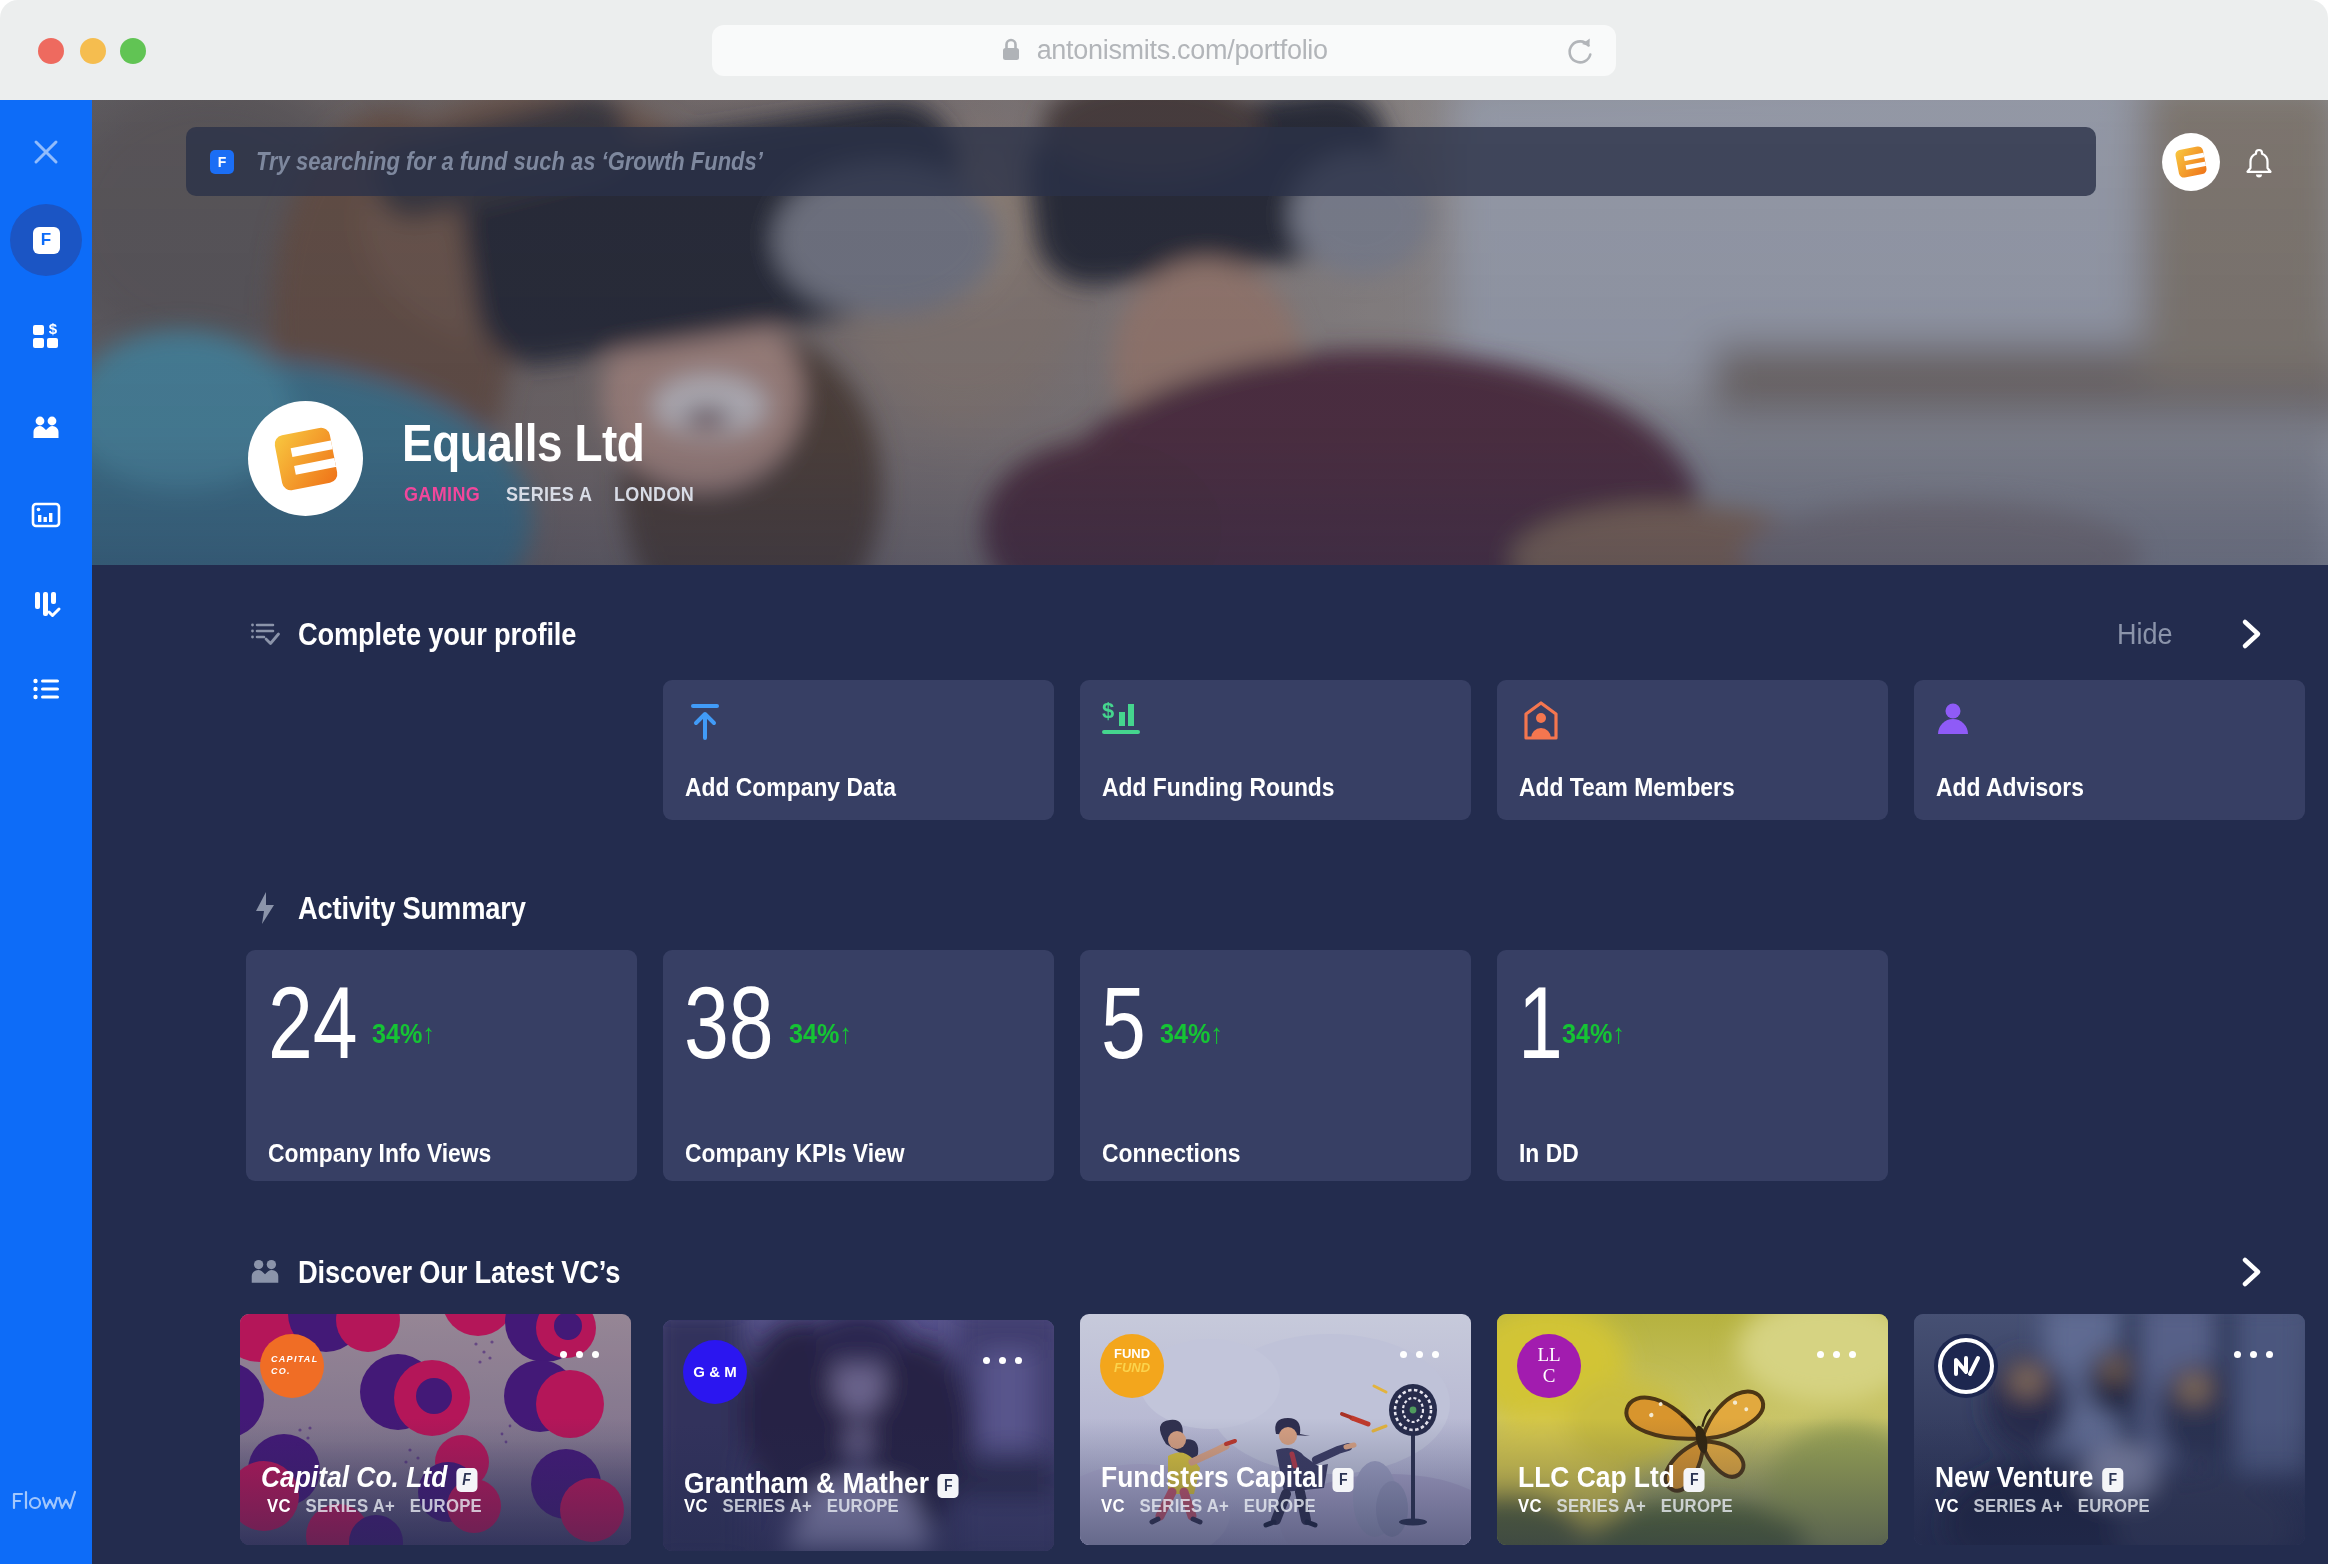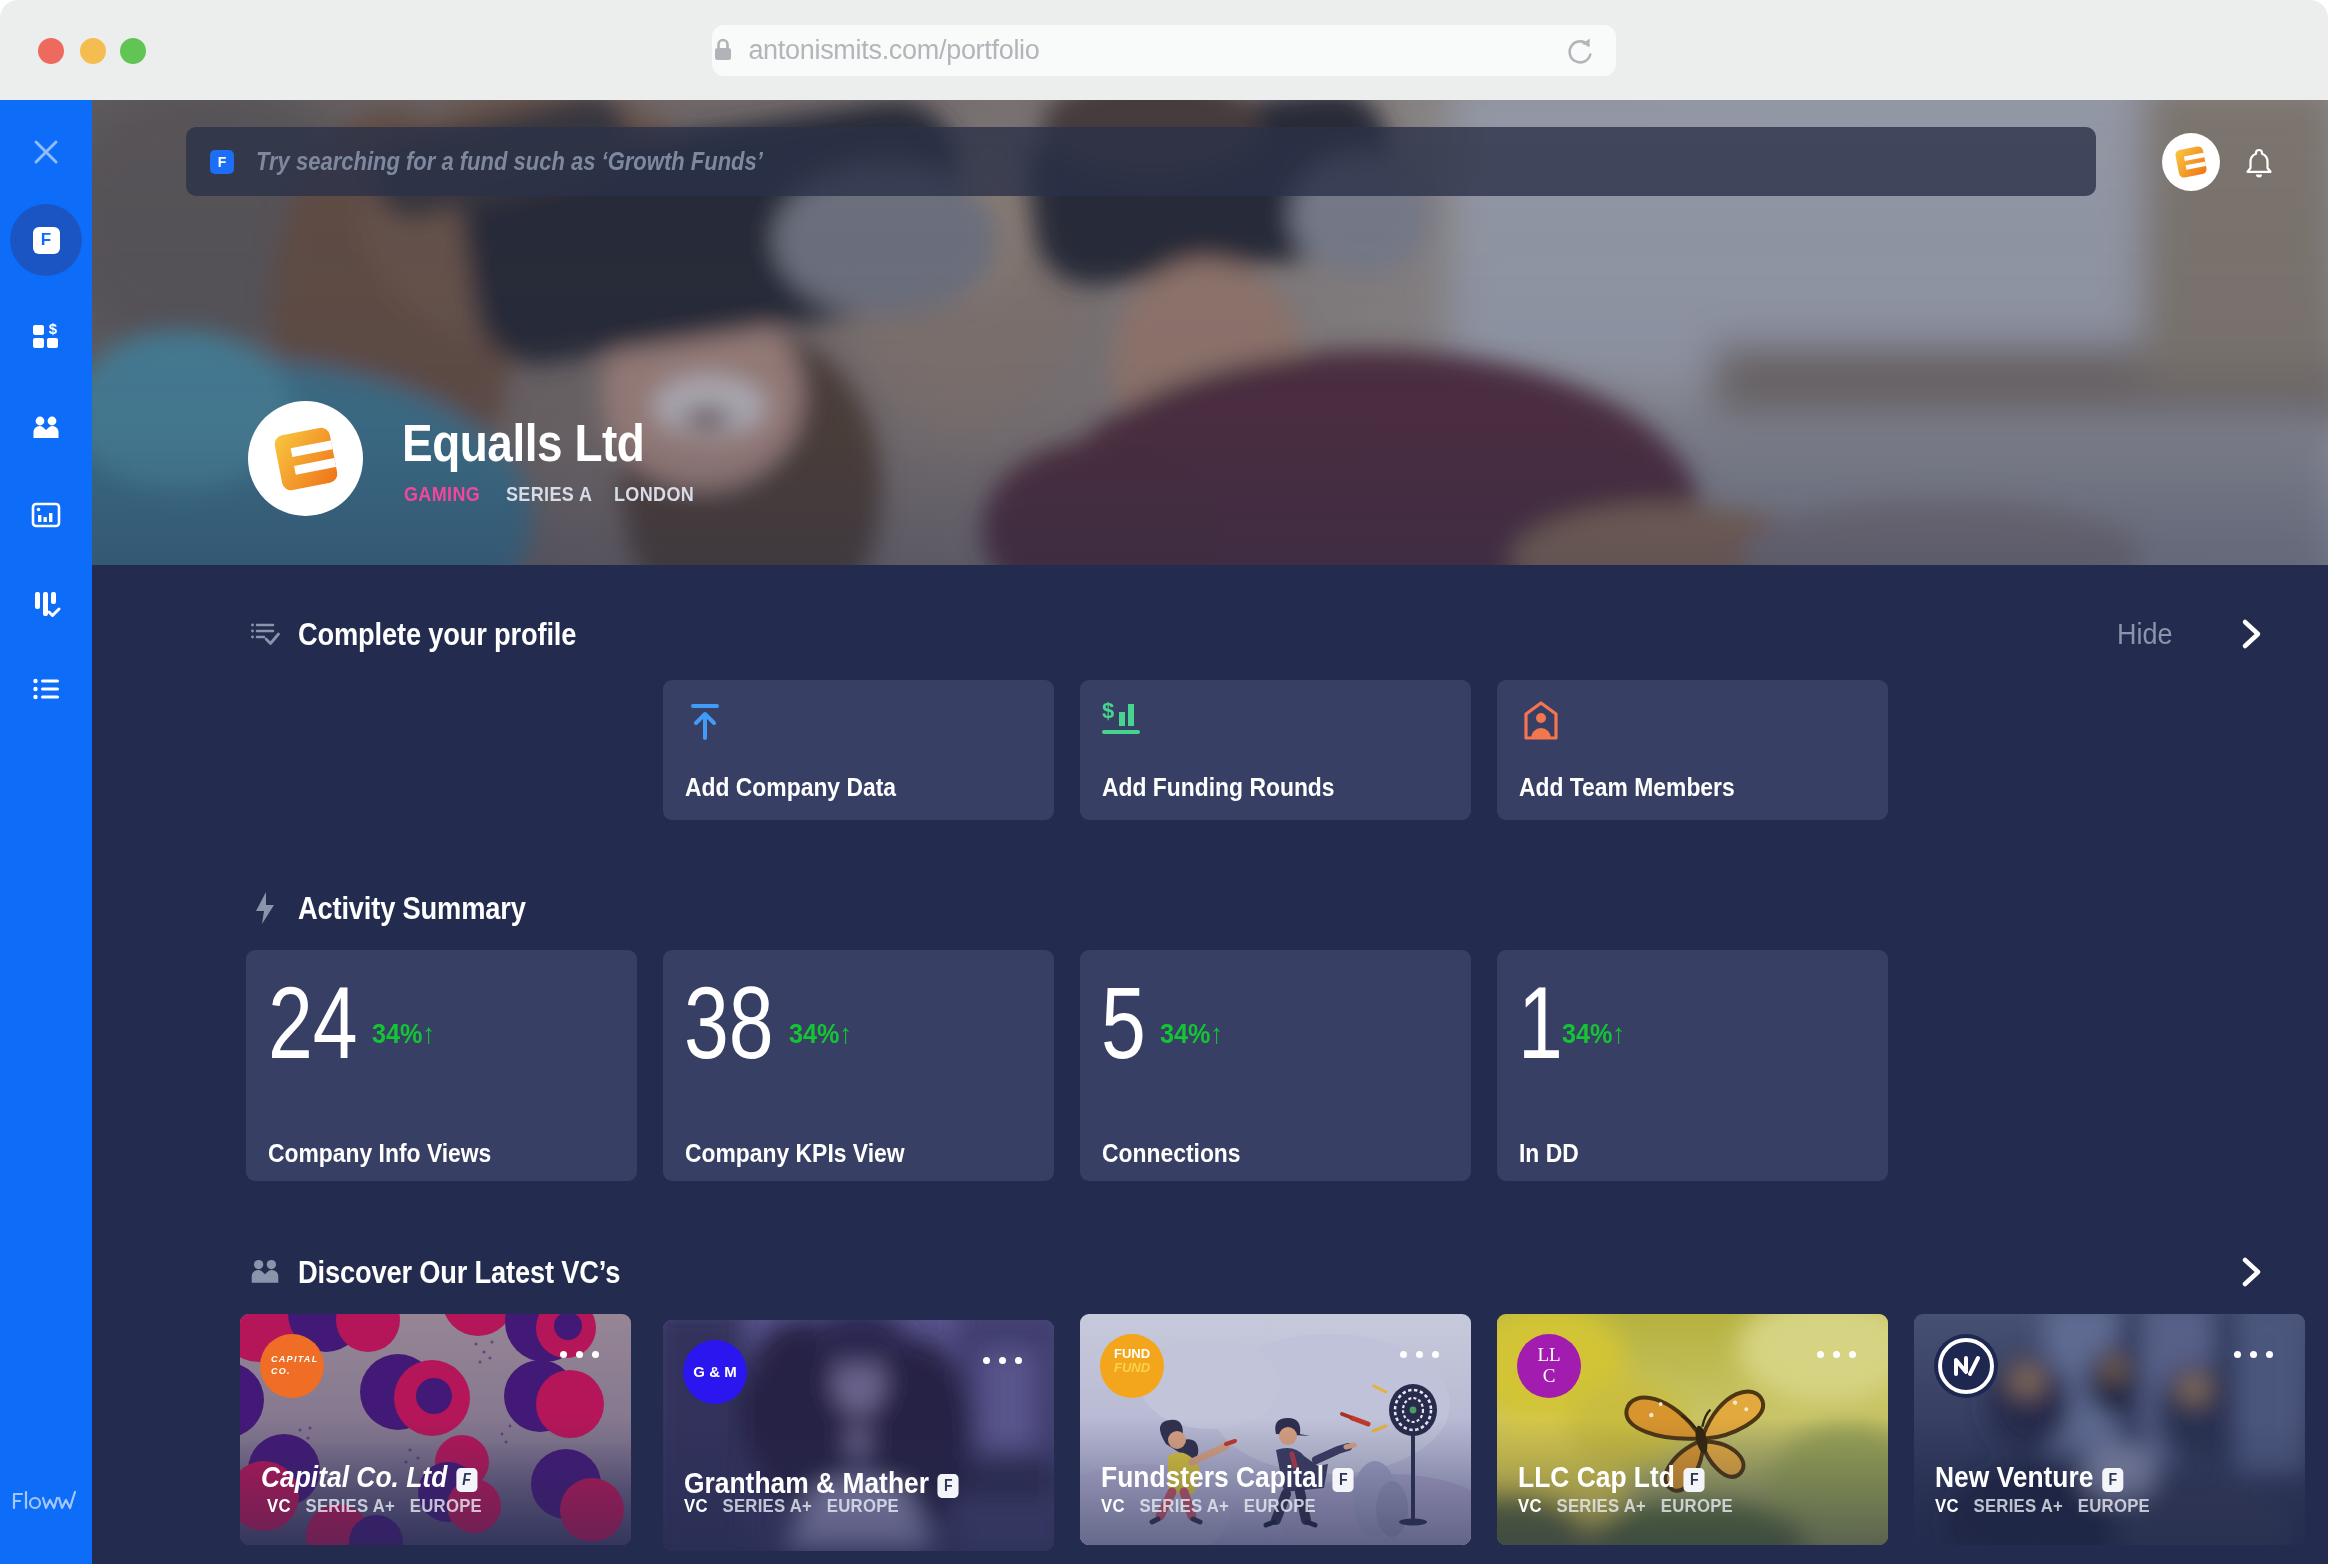--- a/index.html
+++ b/index.html
@@ -1,21 +1,21 @@
 <!DOCTYPE html>
 <html><head>
 <meta charset="utf-8">
 <style>
   * { margin:0; padding:0; box-sizing:border-box; }
   html,body { width:2328px; height:1564px; background:#fff; font-family:"Liberation Sans", sans-serif; overflow:hidden; }
   .window { position:absolute; left:0; top:0; width:2328px; height:1564px; border-radius:18px 18px 0 0; overflow:hidden; }
   .chrome { position:absolute; left:0; top:0; width:2328px; height:100px; background:#eceeee; }
   .tl { position:absolute; top:38px; width:26px; height:26px; border-radius:50%; }
   .urlbar { position:absolute; left:712px; top:25px; width:904px; height:51px; background:#f9fafa; border-radius:12px; }
-  .urltext { position:absolute; left:0; right:0; top:0; height:51px; line-height:51px; text-align:left; color:#b2b5b9; font-size:27px; letter-spacing:-0.3px; }
+  .urltext { position:absolute; left:0; right:0; top:0; height:51px; line-height:51px; text-align:center; color:#b2b5b9; font-size:27px; letter-spacing:-0.3px; }
   .reload { position:absolute; right:20px; top:8px; width:36px; height:36px; }
   .app { position:absolute; left:0; top:100px; width:2328px; height:1464px; background:#232c4e; }
   .sidebar { position:absolute; left:0; top:0; width:92px; height:1464px; background:#0d6cf8; }
   .sideitem { position:absolute; left:0; width:92px; display:flex; justify-content:center; }
   .flogo { position:absolute; left:10px; top:104px; width:72px; height:72px; border-radius:50%; background:#1b55c4; display:flex; align-items:center; justify-content:center; }
   .flogo .sq { width:27px; height:27px; background:#fff; border-radius:6px; display:flex; align-items:center; justify-content:center; color:#0d6cf8; font-weight:bold; font-size:17px; }
   
   .main { position:absolute; left:92px; top:0; width:2236px; height:1464px; background:#232c4e; overflow:hidden; }
   .hero { position:absolute; left:0; top:0; width:2236px; height:465px; }
   .searchbar { position:absolute; left:94px; top:27px; width:1910px; height:69px; background:rgba(42,50,73,0.80); border-radius:10px; }
@@ -268,20 +268,27 @@
         </svg>
         <div class="plabel">Add Funding Rounds</div>
       </div>
       <div class="card pcard" style="left:1405px;">
         <svg style="position:absolute; left:22px; top:18px;" width="44" height="44" viewBox="0 0 44 44">
           <path d="M7 40 V16 L22 5 L37 16 V40 z" fill="none" stroke="#f4764f" stroke-width="3.2" stroke-linejoin="round"></path>
           <circle cx="22" cy="20" r="5" fill="#f4764f"></circle>
           <path d="M12 40 a10 10 0 0 1 20 0 z" fill="#f4764f"></path>
         </svg>
         <div class="plabel">Add Team Members</div>
+      </div>
+      <div class="card pcard" style="left:1822px;">
+        <svg style="position:absolute; left:22px; top:20px;" width="40" height="40" viewBox="0 0 40 40">
+          <circle cx="17" cy="11" r="7.5" fill="#8f5bf7"></circle>
+          <path d="M2 34 a15 15 0 0 1 30 0 z" fill="#8f5bf7"></path>
+        </svg>
+        <div class="plabel">Add Advisors</div>
       </div>
       
       <svg style="position:absolute; left:160px; top:790px;" width="26" height="36" viewBox="0 0 26 36">
           <path d="M14 2 L4 21 h8 l-2 13 L22 15 h-8 z" fill="#8b94aa"></path>
         </svg>
       <div class="sech" style="left:206px; top:791px;">Activity Summary</div>
       
       <div class="card acard" style="left:154px;"></div>
       <div class="card acard" style="left:571px;"></div>
       <div class="card acard" style="left:988px;"></div>

